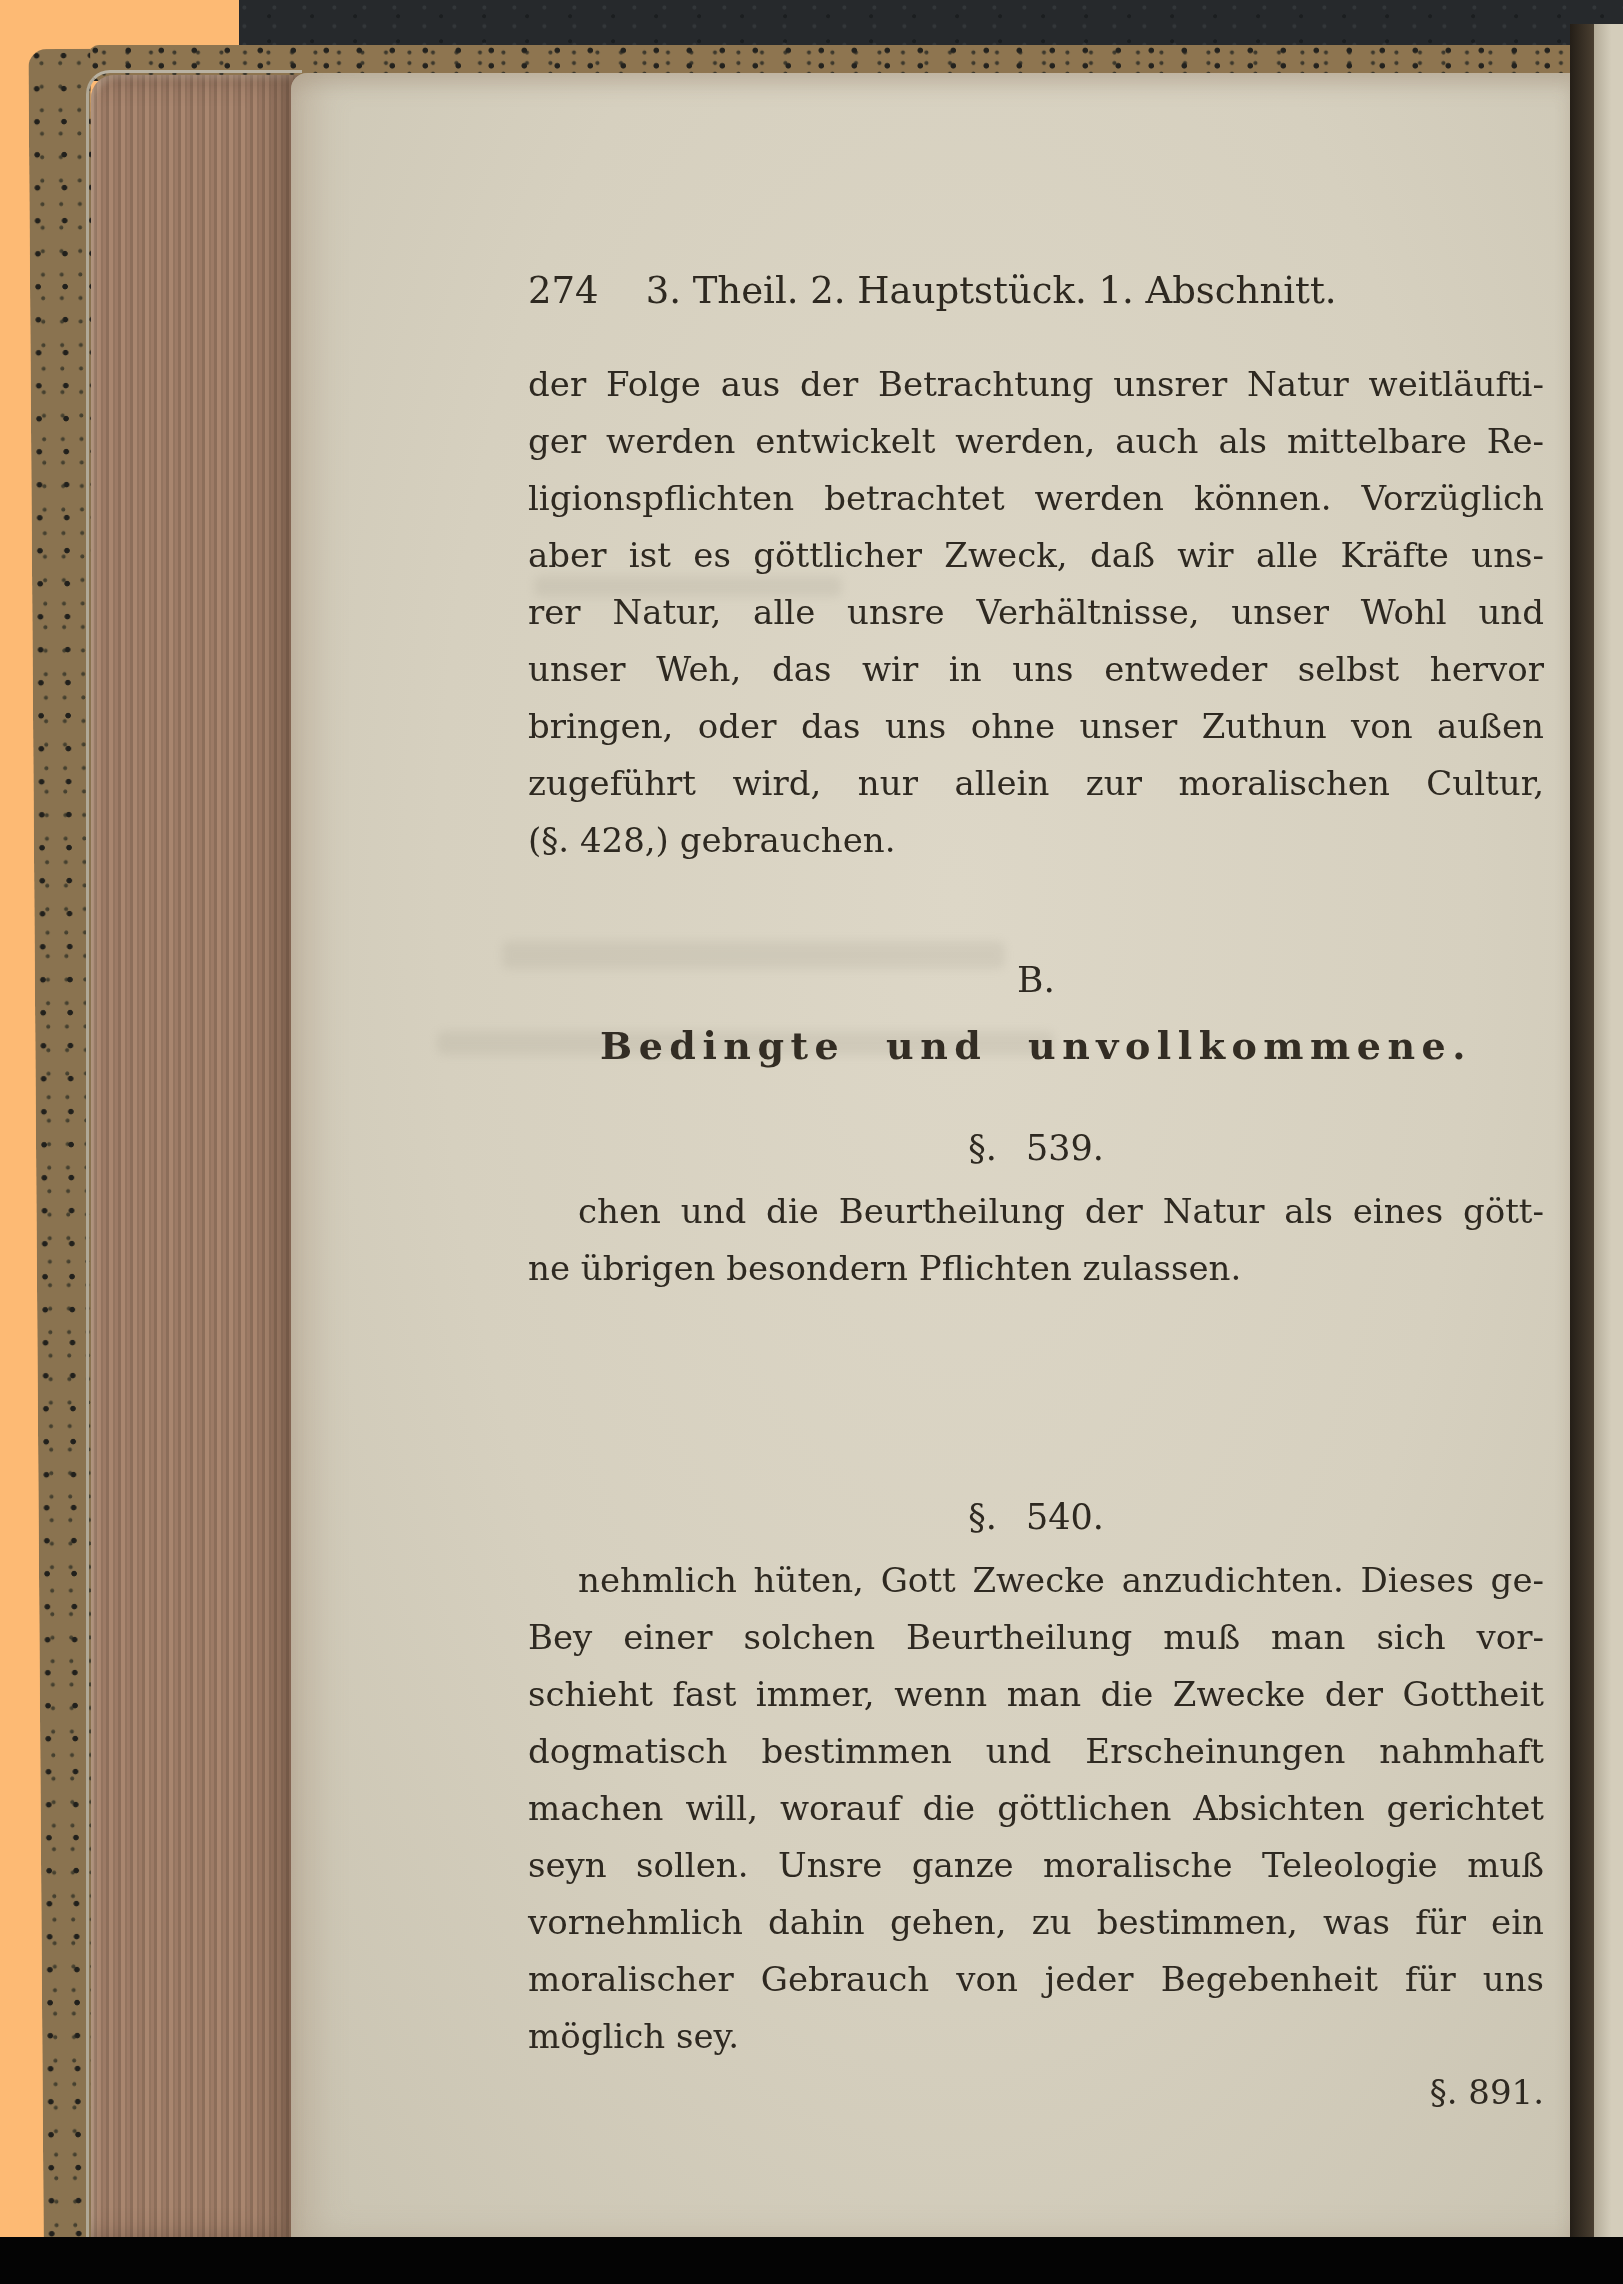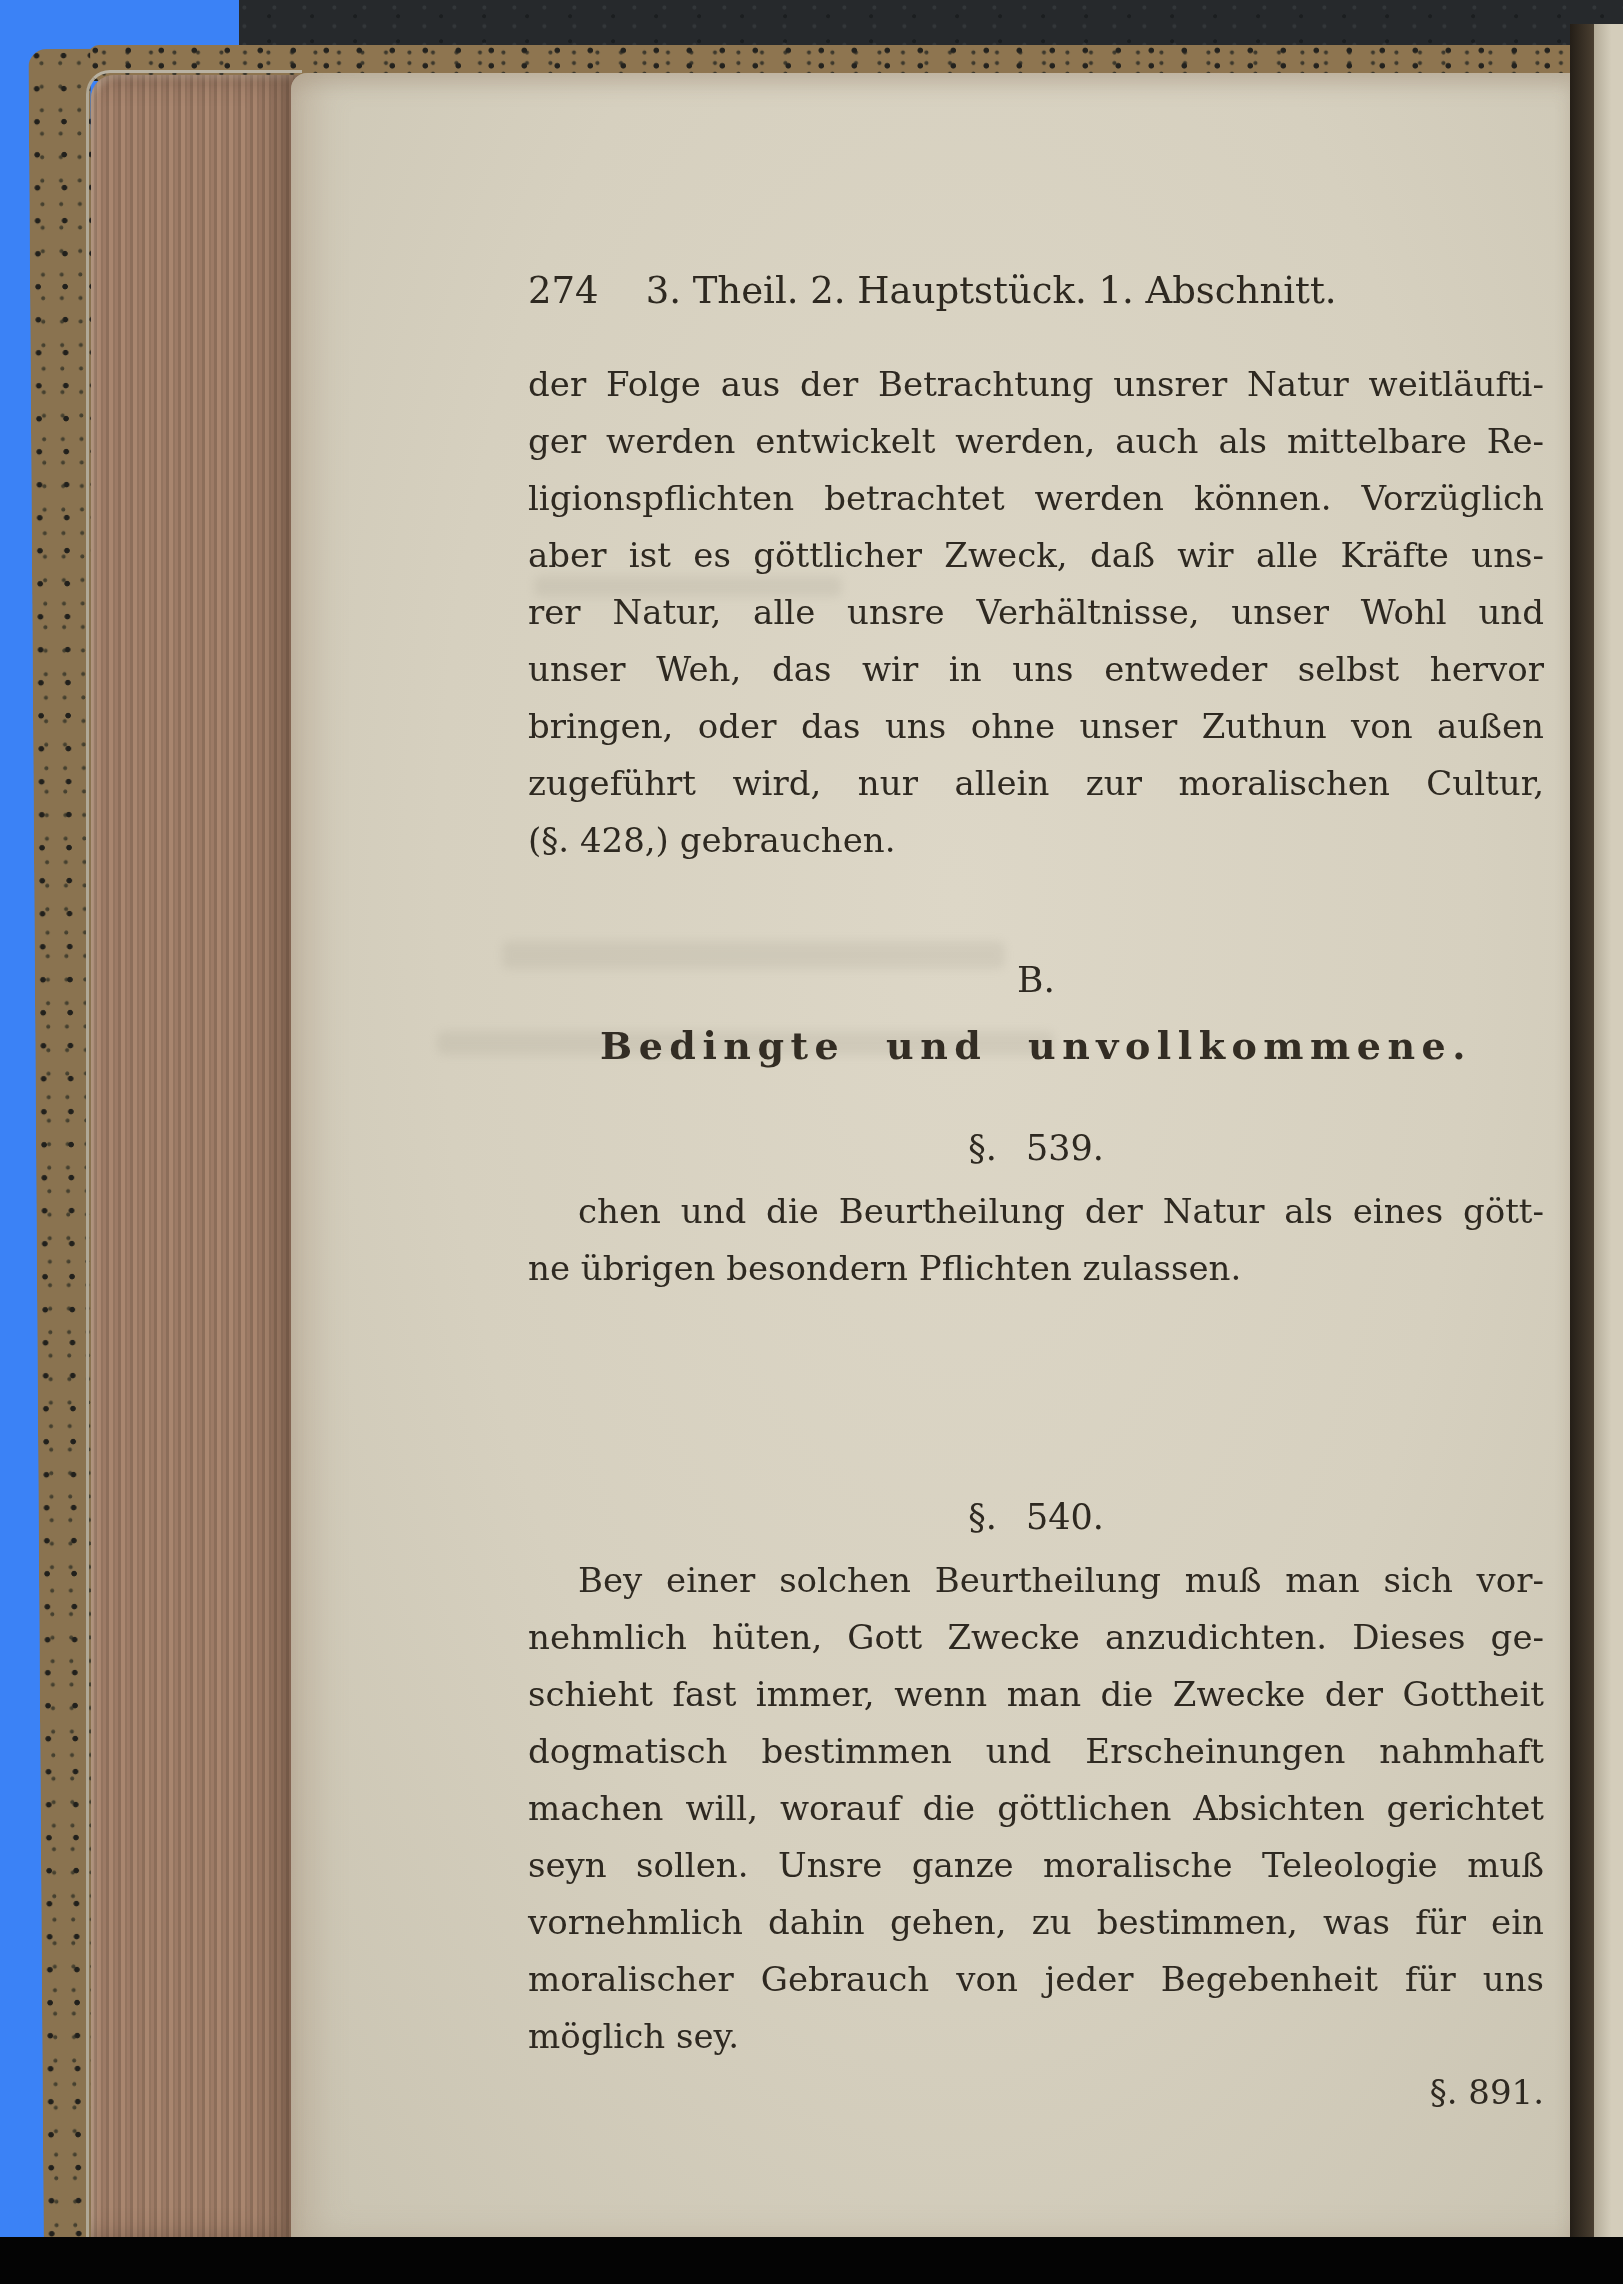--- a/index.html
+++ b/index.html
@@ -1,16 +1,16 @@
 <!DOCTYPE html>
 <html style="font-size:13px"><head>
 <meta charset="utf-8">
 <style>
   html,body{margin:0;padding:0;background:#000;}
-  #scan{position:relative;width:1623px;height:2284px;background:#3b82f6;overflow:hidden;
+  #scan{position:relative;width:1623px;height:2284px;background:#fdba74;overflow:hidden;
         font-family:"DejaVu Serif", serif;}
 
   
   .top-charcoal{position:absolute;left:239px;top:0;width:1384px;height:52px;
     background:#26292c;
     background-image:radial-gradient(circle at 18% 40%, #33373a 0 1.6px, transparent 2.4px),
                      radial-gradient(circle at 70% 65%, #1b1e20 0 1.6px, transparent 2.4px);
     background-size:30px 18.7px, 43px 25px;}
   .bottom-black{position:absolute;left:0;top:2237px;width:1623px;height:47px;background:#040404;z-index:9;}
 
@@ -114,22 +114,22 @@
     <div class="block center h-sec" style="top:1128px;">§.  539.</div>
 
     <div class="block indent-first" style="top:1183px;">
         <div class="line just">chen und die Beurtheilung der Natur als eines gött-</div>
         <div class="line">ne übrigen besondern Pflichten zulassen.</div>
       </div>
 
     <div class="block center h-sec" style="top:1497px;">§.  540.</div>
 
     <div class="block indent-first" style="top:1552px;">
+        <div class="line just">nehmlich hüten, Gott Zwecke anzudichten.  Dieses ge-</div>
         <div class="line just">Bey einer solchen Beurtheilung muß man sich vor-</div>
-        <div class="line just">nehmlich hüten, Gott Zwecke anzudichten.  Dieses ge-</div>
         <div class="line just">schieht fast immer, wenn man die Zwecke der Gottheit</div>
         <div class="line just">dogmatisch bestimmen und Erscheinungen nahmhaft</div>
         <div class="line just">machen will, worauf die göttlichen Absichten gerichtet</div>
         <div class="line just">seyn sollen.  Unsre ganze moralische Teleologie muß</div>
         <div class="line just">vornehmlich dahin gehen, zu bestimmen, was für ein</div>
         <div class="line just">moralischer Gebrauch von jeder Begebenheit für uns</div>
         <div class="line">möglich sey.</div>
       </div>
 
     <div class="block catch" style="top:2068px;">§. 891.</div>

